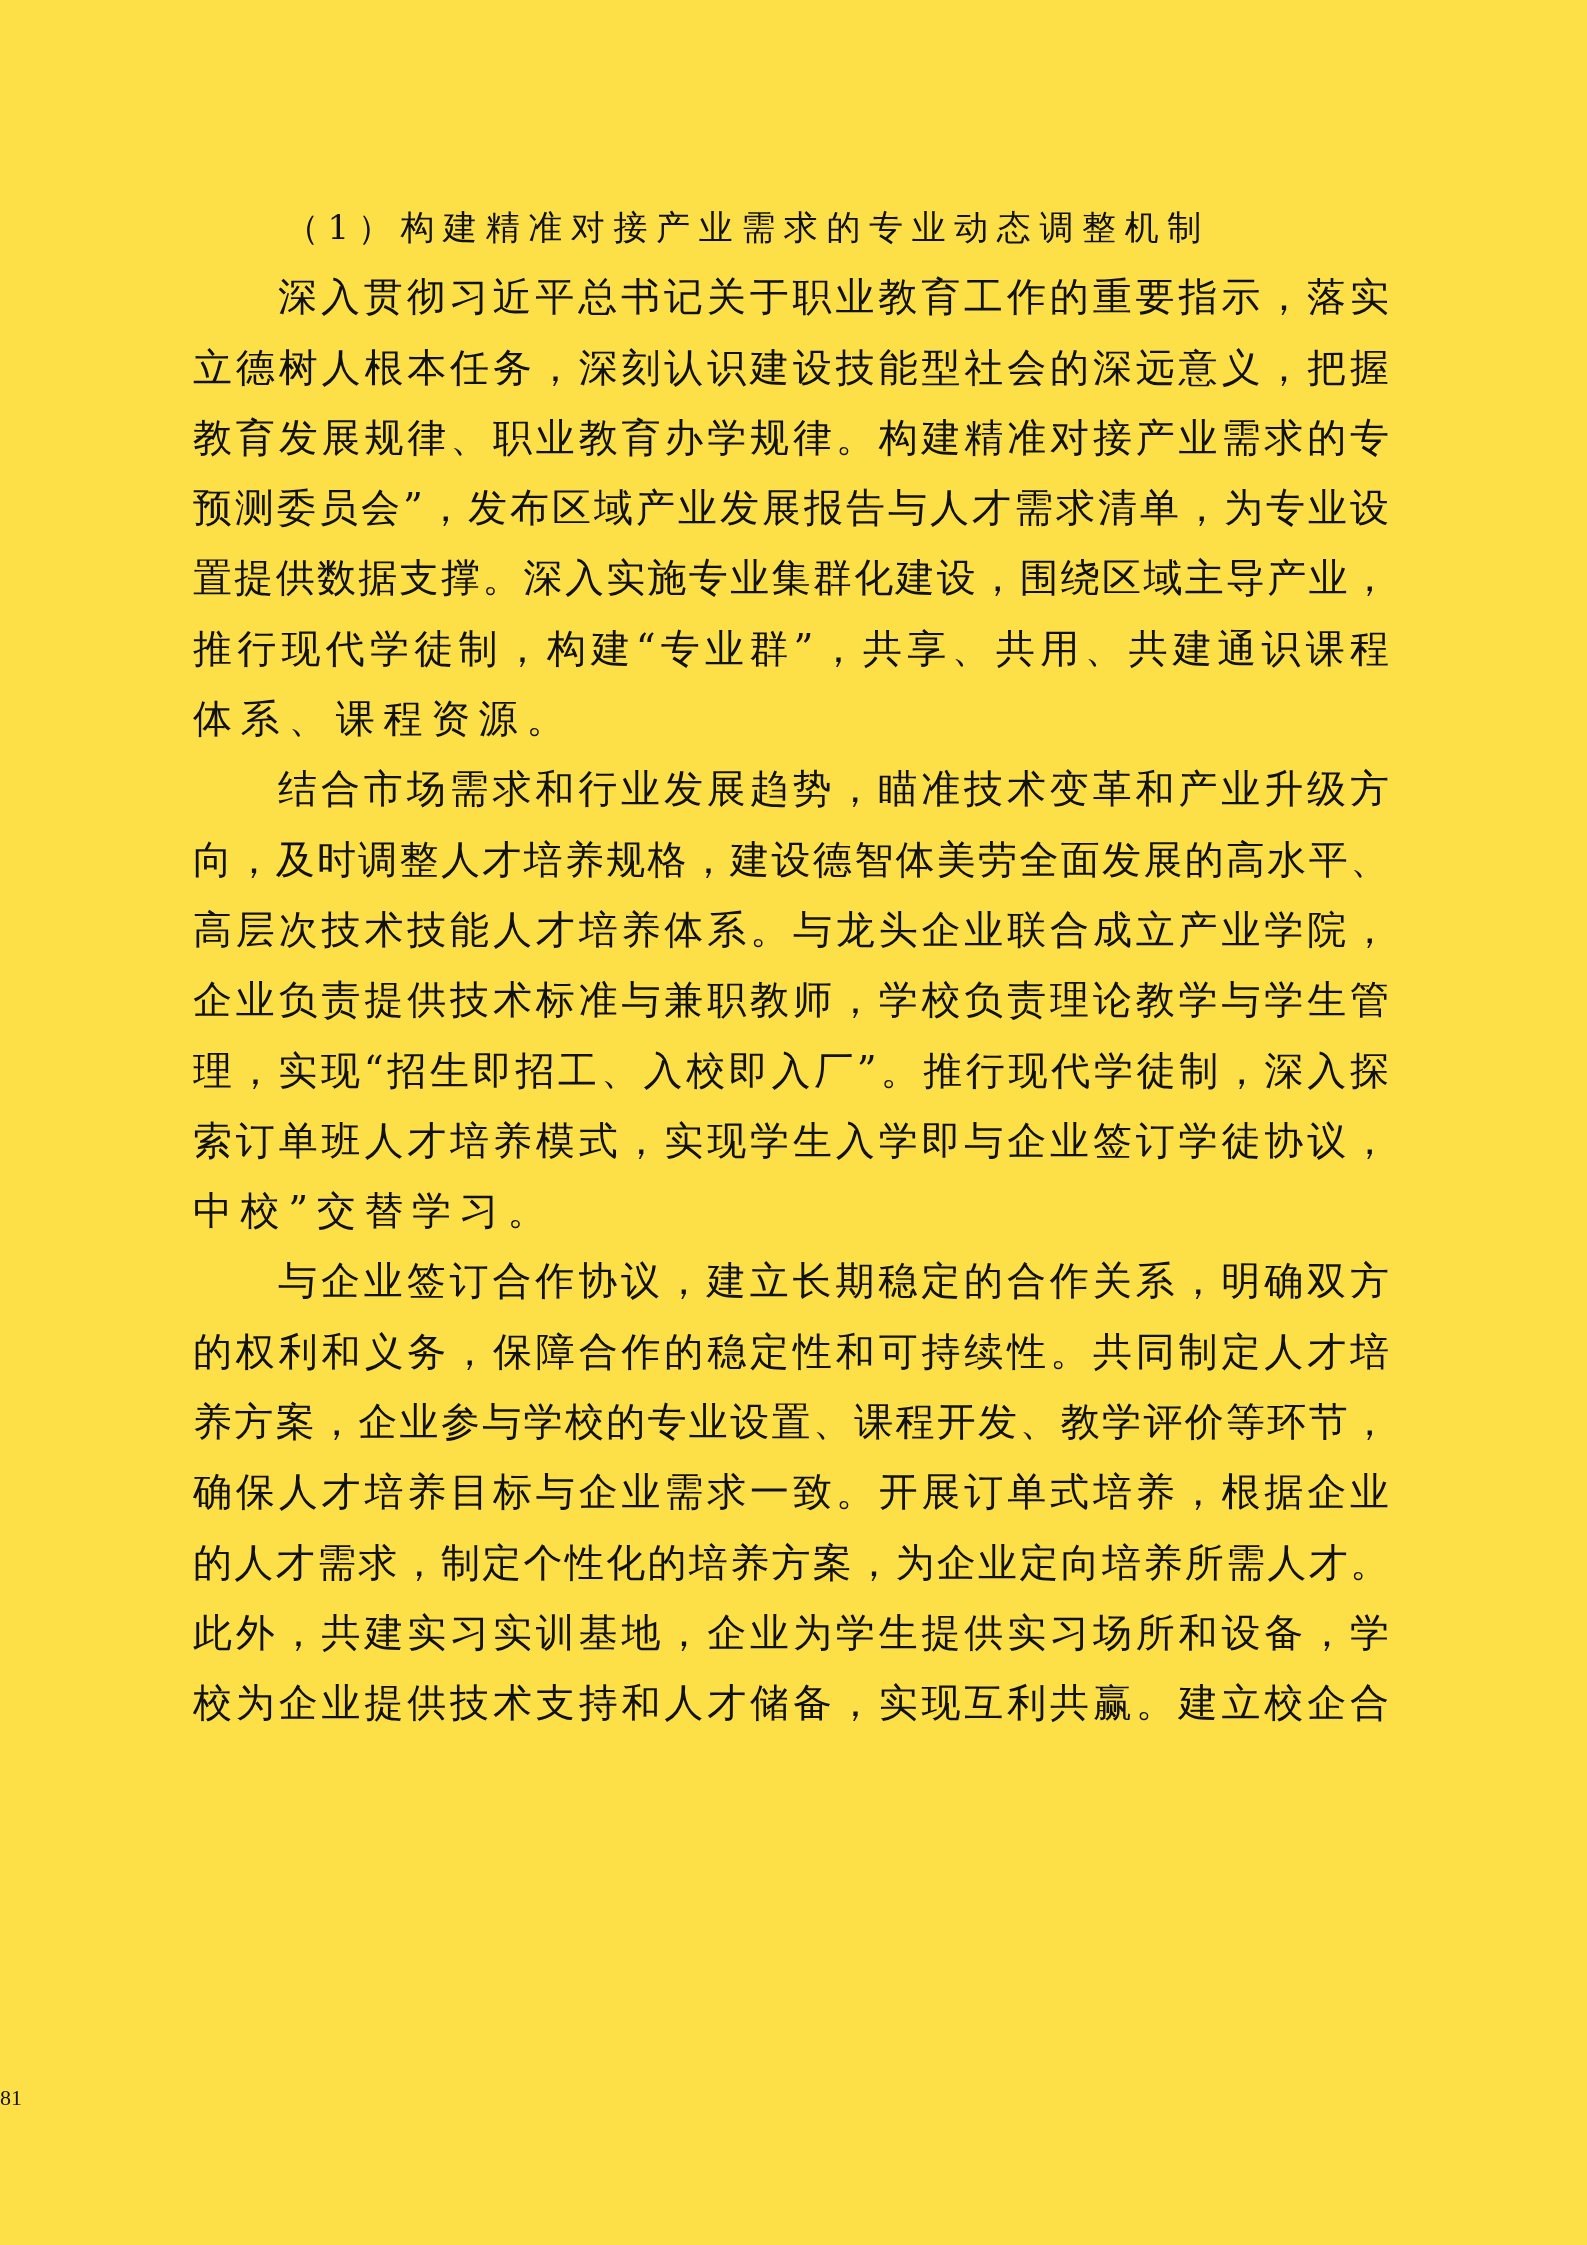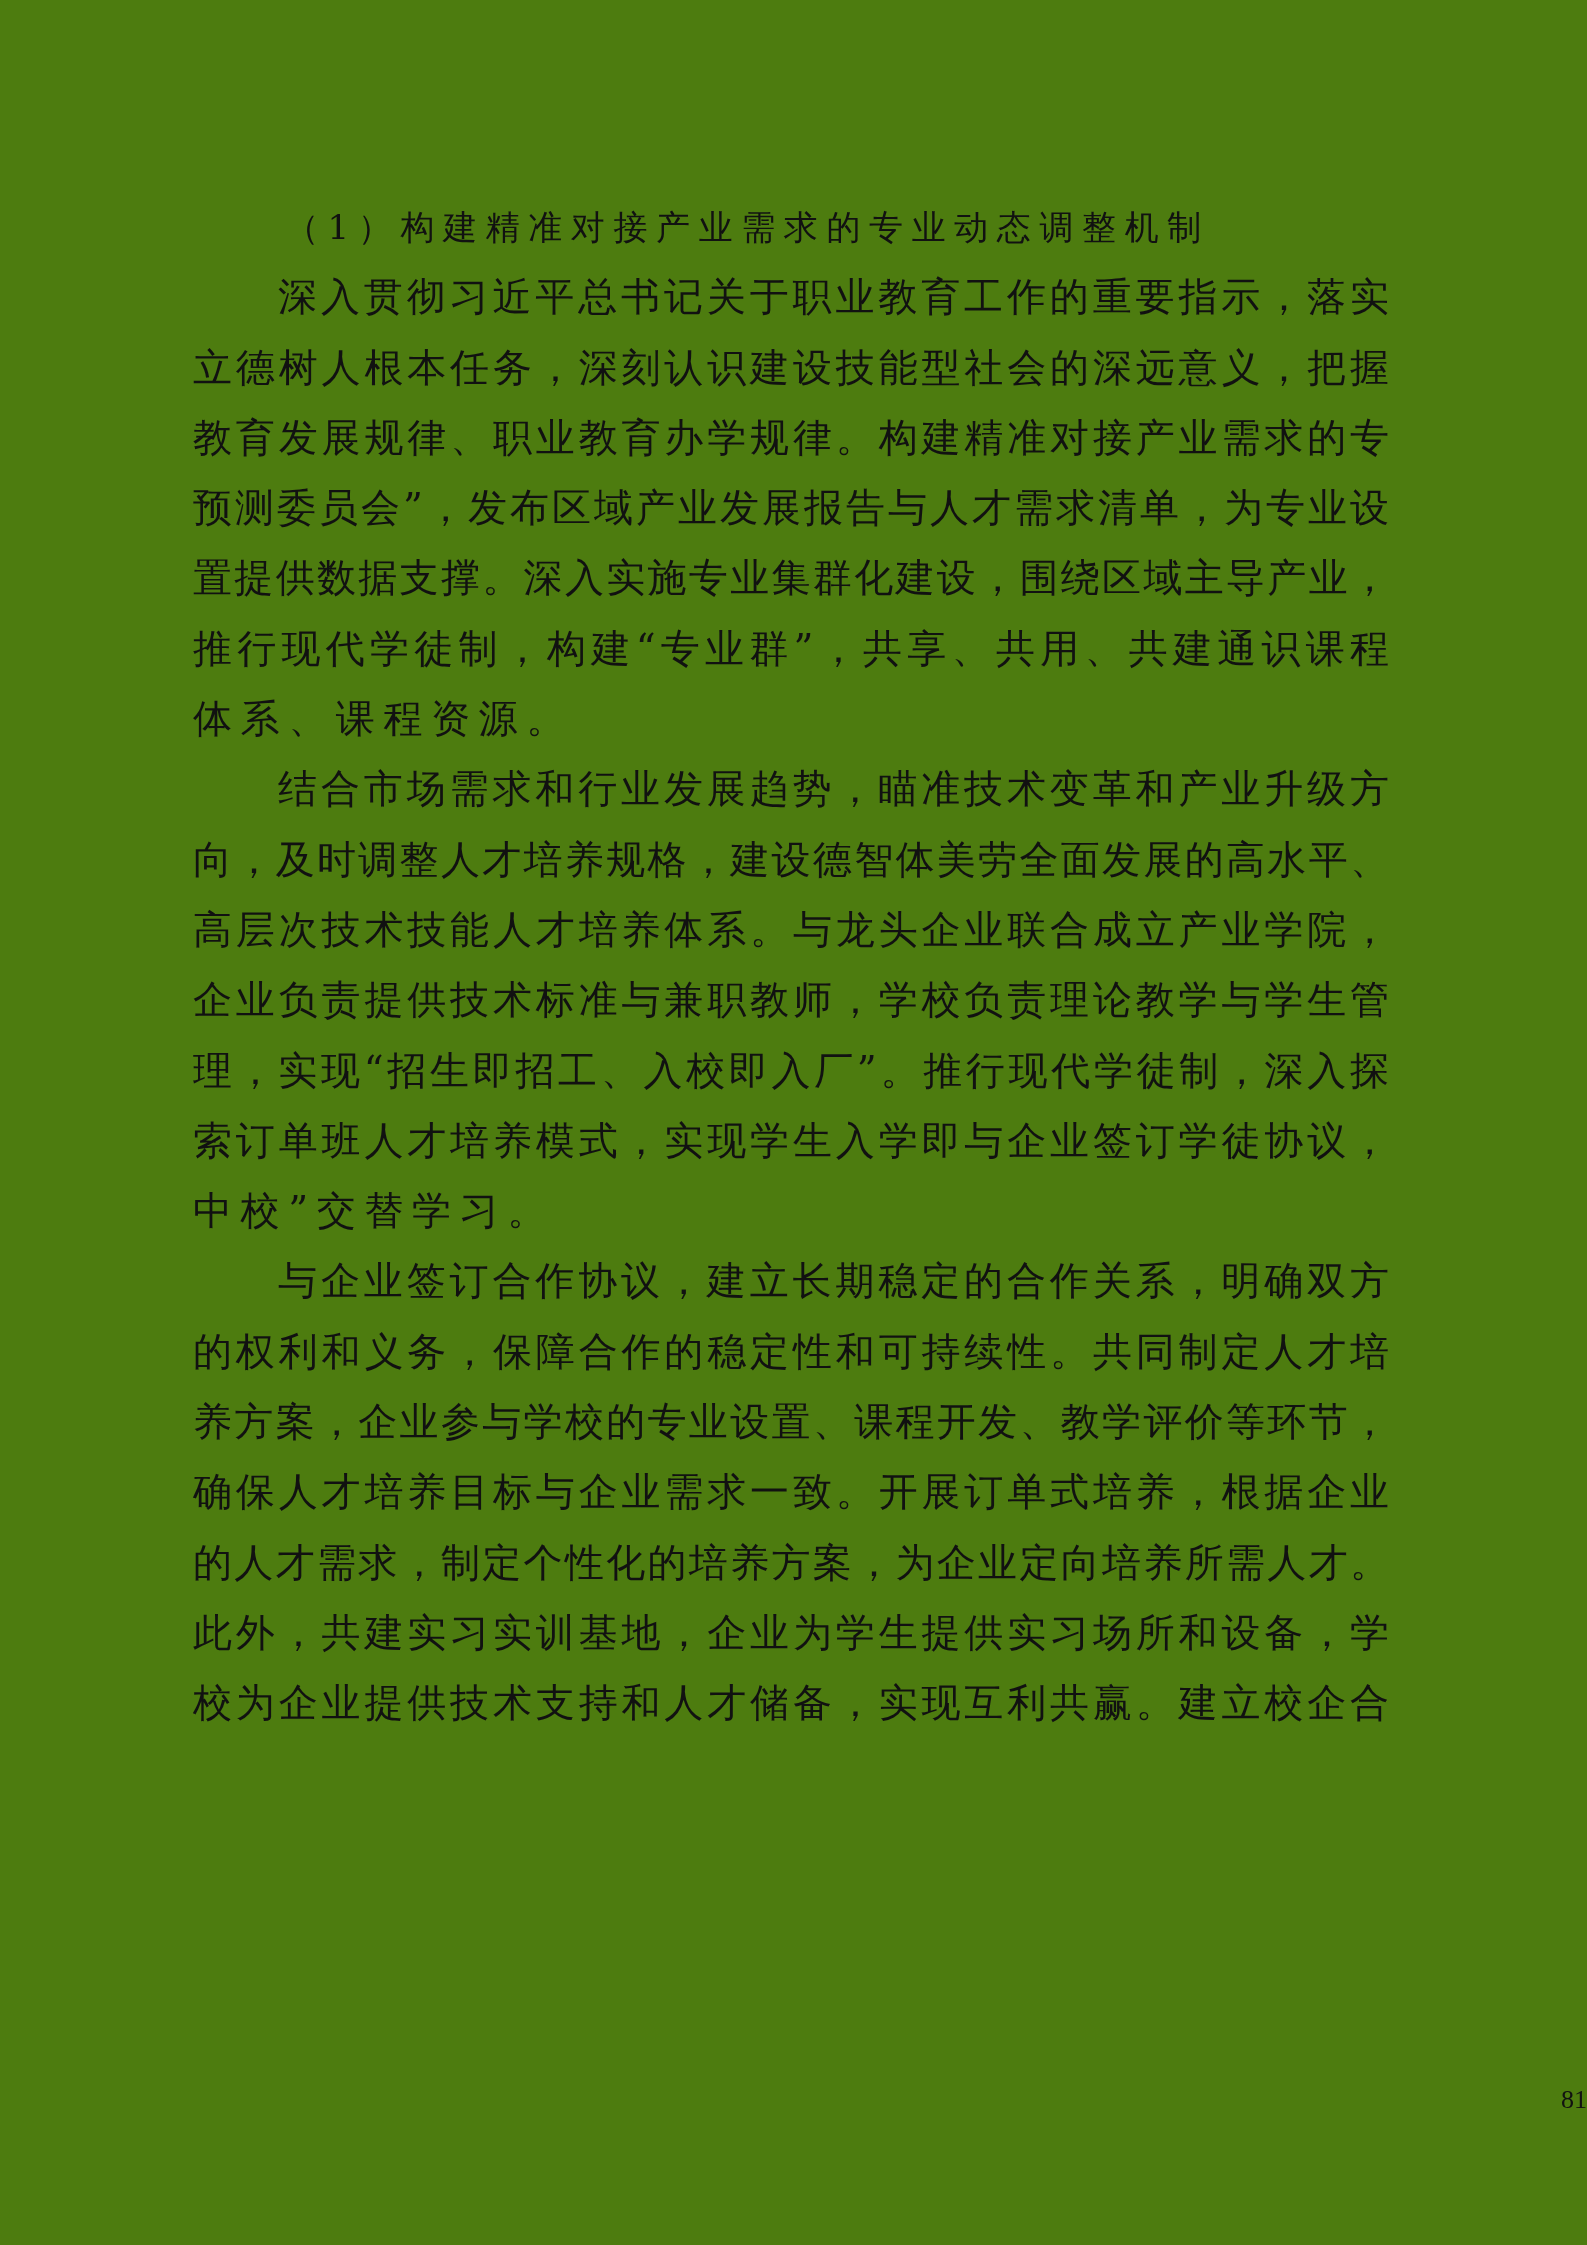--- a/index.html
+++ b/index.html
@@ -14,21 +14,21 @@
       overflow: hidden;
       font-family: "DejaVu Serif", "Liberation Serif", serif;
       color: #111111;
     }
     .page {
       position: absolute;
       left: 0;
       top: 0;
       width: 1587px;
       height: 2245px;
-      background: #4d7c0f;
+      background: #fde047;
     }
     .text-block {
       position: absolute;
       left: 193px;
       top: 192px;
       width: 1196px;
     }
     .line {
       display: block;
       height: 70.3px;
@@ -57,23 +57,23 @@
       text-align: left;
     }
     .paragraph {
       display: block;
     }
     .page-number {
       position: absolute;
       left: 0;
       width: 1587px;
       top: 2085px;
-      text-align: right;
+      text-align: left;
       font-family: "Liberation Serif", "DejaVu Serif", serif;
-      font-size: 26px;
+      font-size: 22px;
       color: #111111;
     }
   </style>
 </head>
 <body>
 
 <div class="page">
   <div class="text-block">
 
     <div class="heading">（1）构建精准对接产业需求的专业动态调整机制</div>

